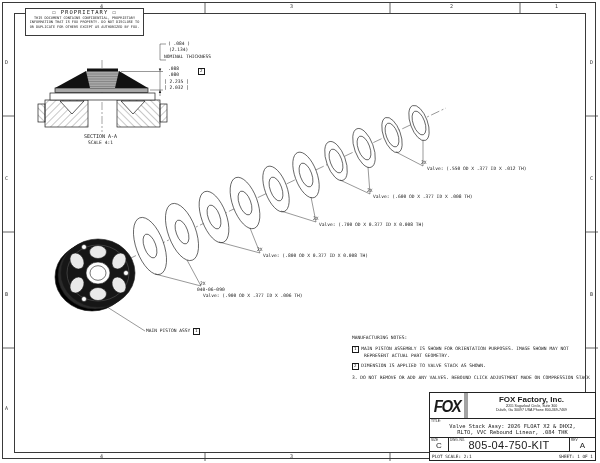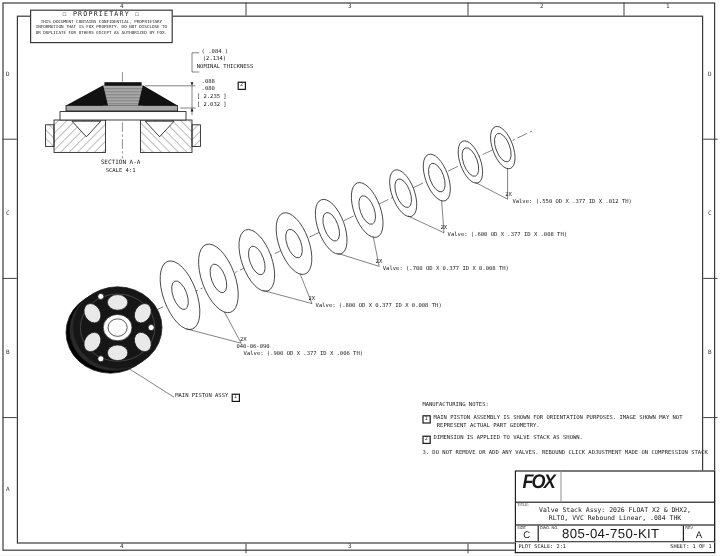--- a/index.html
+++ b/index.html
@@ -32,21 +32,21 @@
   .piston-callout{position:absolute;left:146px;top:328px;font-size:4.6px;white-space:nowrap;}
 
   
   .notes{position:absolute;left:352px;top:335px;font-size:4.6px;line-height:5.8px;white-space:nowrap;}
   .note-row{margin-top:5px;}
   .note-cont{padding-left:12px;}
 
   
   .tb{position:absolute;left:429px;top:392px;width:167px;height:60px;border:1px solid #222;box-sizing:border-box;background:#fff;font-family:"Liberation Sans","DejaVu Sans",sans-serif;}
   .tb-row1{display:flex;height:26px;border-bottom:1px solid #222;box-sizing:border-box;}
-  .tb-logo{width:38px;border-right:1px solid #a3a3a3;box-sizing:border-box;display:flex;align-items:flex-start;justify-content:center;}
+  .tb-logo{width:38px;border-right:4px solid #a3a3a3;box-sizing:border-box;display:flex;align-items:center;justify-content:center;}
   .fox-logo{font-weight:bold;font-style:italic;font-size:15px;letter-spacing:-1.5px;transform:scaleY(1.1);}
   .tb-co{flex:1;text-align:center;padding-top:2px;}
   .tb-company{font-weight:bold;font-size:8px;line-height:9px;}
   .tb-addr{font-size:3.6px;line-height:4.2px;color:#222;}
   .tb-row2{position:relative;height:19px;border-bottom:1px solid #222;box-sizing:border-box;text-align:center;}
   .tb-title-label{position:absolute;left:1px;top:0;font-size:3.3px;}
   .tb-title{font-size:5.4px;line-height:6.6px;padding-top:3.5px;font-family:"DejaVu Sans Mono",monospace;}
   .tb-row3{display:flex;height:13px;box-sizing:border-box;}
   .tb-size{width:19px;border-right:1px solid #222;box-sizing:border-box;position:relative;text-align:center;}
   .tb-dwg{flex:1;position:relative;text-align:center;}
@@ -284,20 +284,25 @@
     <div class="note-row">
       <span>3. DO NOT REMOVE OR ADD ANY VALVES. REBOUND CLICK ADJUSTMENT MADE ON COMPRESSION STACK</span>
     </div>
   </div>
 
   <div class="tb">
     <div class="tb-row1">
       <div class="tb-logo">
         <span class="fox-logo">FOX</span>
       </div>
+      <div class="tb-co">
+        <div class="tb-company">FOX Factory, Inc.</div>
+        <div class="tb-addr">2055 Sugarloaf Circle, Suite 300</div>
+        <div class="tb-addr">Duluth, Ga 30097 USA Phone 800-369-7469</div>
+      </div>
     </div>
     <div class="tb-row2">
       <div class="tb-title-label">TITLE:</div>
       <div class="tb-title">
         <div>Valve Stack Assy: 2026 FLOAT X2 &amp; DHX2,</div>
         <div>RLTO, VVC Rebound Linear, .084 THK</div>
       </div>
     </div>
     <div class="tb-row3">
       <div class="tb-size">

